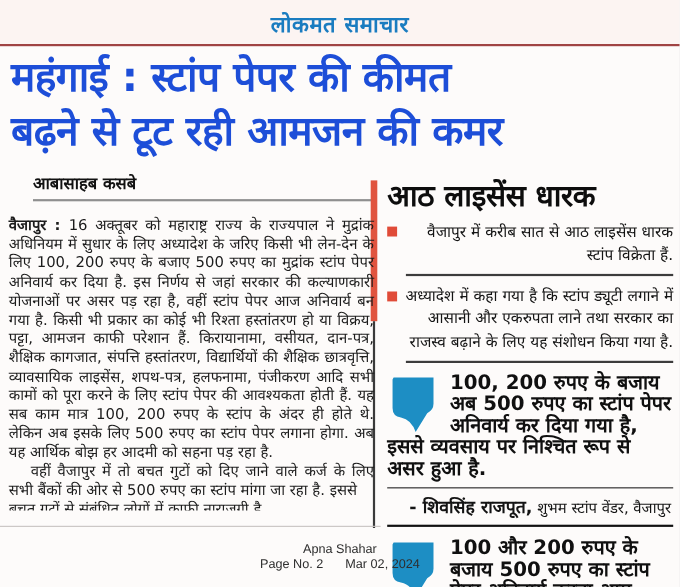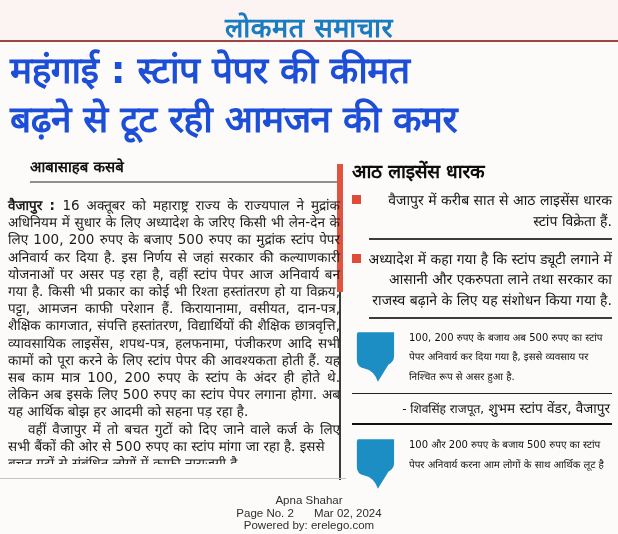--- a/index.html
+++ b/index.html
@@ -12,21 +12,21 @@
     color:#1a1a1a;
   }
   
   .masthead-strip{
     position:absolute;left:0;top:0;width:618px;height:40px;
     background:#fcf4f2;
   }
   .masthead{
     position:absolute;left:0;top:8px;width:618px;
     text-align:center;
-    font-size:27px;font-weight:700;color:#1a7cc0;
+    font-size:20px;font-weight:700;color:#1a7cc0;
     letter-spacing:0.5px;
   }
   .red-rule{
     position:absolute;left:0;top:40px;width:618px;height:2px;
     background:#a04343;
   }
   
   .headline{
     position:absolute;left:8px;top:44px;width:606px;margin:2px;
     font-size:37px;line-height:49px;font-weight:700;color:#1d4ed8;
@@ -61,49 +61,49 @@
   }
   .left-bottom-edge{
     position:absolute;left:0;top:478px;width:346px;height:1px;background:#c7c2c0;
   }
   
   .right-col{
     position:absolute;left:352px;top:158px;width:260px;
   }
   .side-heading{
     margin:0 0 6px 0;
-    font-size:19px;font-weight:700;color:#0d0d0d;letter-spacing:-0.3px;
+    font-size:27px;font-weight:700;color:#0d0d0d;letter-spacing:-0.3px;
   }
   .bullet{display:flex;align-items:flex-start;}
   .sq{
     flex:0 0 9px;width:9px;height:9px;margin:5px 7px 0 0;
     background:#e04b38;
   }
   .bullet p{
     margin:0;font-size:14px;line-height:20.5px;color:#141414;text-align:right;
   }
   .b-sep{
     height:1.5px;background:#3c3c3c;margin:7px 0 9px 17px;
   }
   
   .quote{margin-top:4px;}
   .qbody{overflow:visible;}
   .qicon{
     float:left;width:42px;height:54px;margin:2px 13px 2px 2px;
   }
   .qtext{
-    margin:0;font-size:10px;line-height:19.5px;font-weight:400;color:#101010;
+    margin:0;font-size:18px;line-height:19.5px;font-weight:700;color:#101010;
   }
   .attr{
     margin-top:7px;padding:5px 2px 6px 0;
     border-top:1.5px solid #222;border-bottom:2.5px solid #111;
     text-align:right;font-size:13.5px;color:#141414;
     clear:both;
   }
-  .aname{font-weight:400;font-size:12px;text-align:center;}
+  .aname{font-weight:700;font-size:16px;text-align:center;}
   .quote + .quote{margin-top:10px;}
   
   .footer{
     position:absolute;left:0;top:494px;width:618px;
     text-align:center;
     font-family:"Liberation Sans",sans-serif;
     font-size:11.5px;line-height:12.5px;color:#2e2e2e;
   }
   .footer .gap{display:inline-block;width:20px;}
 </style>
@@ -167,16 +167,15 @@
         </svg>
         <p class="qtext">100 और 200 रुपए के बजाय 500 रुपए का स्टांप पेपर अनिवार्य करना आम लोगों के साथ आर्थिक लूट है</p>
       </div>
 
     </div>
   </aside>
 
   <div class="footer">
     <div>Apna Shahar</div>
     <div><span>Page No. 2</span><span class="gap"></span><span>Mar 02, 2024</span></div>
-    <div>Powered by: erelego.com</div>
   </div>
 
 </div>
 
 </body></html>

